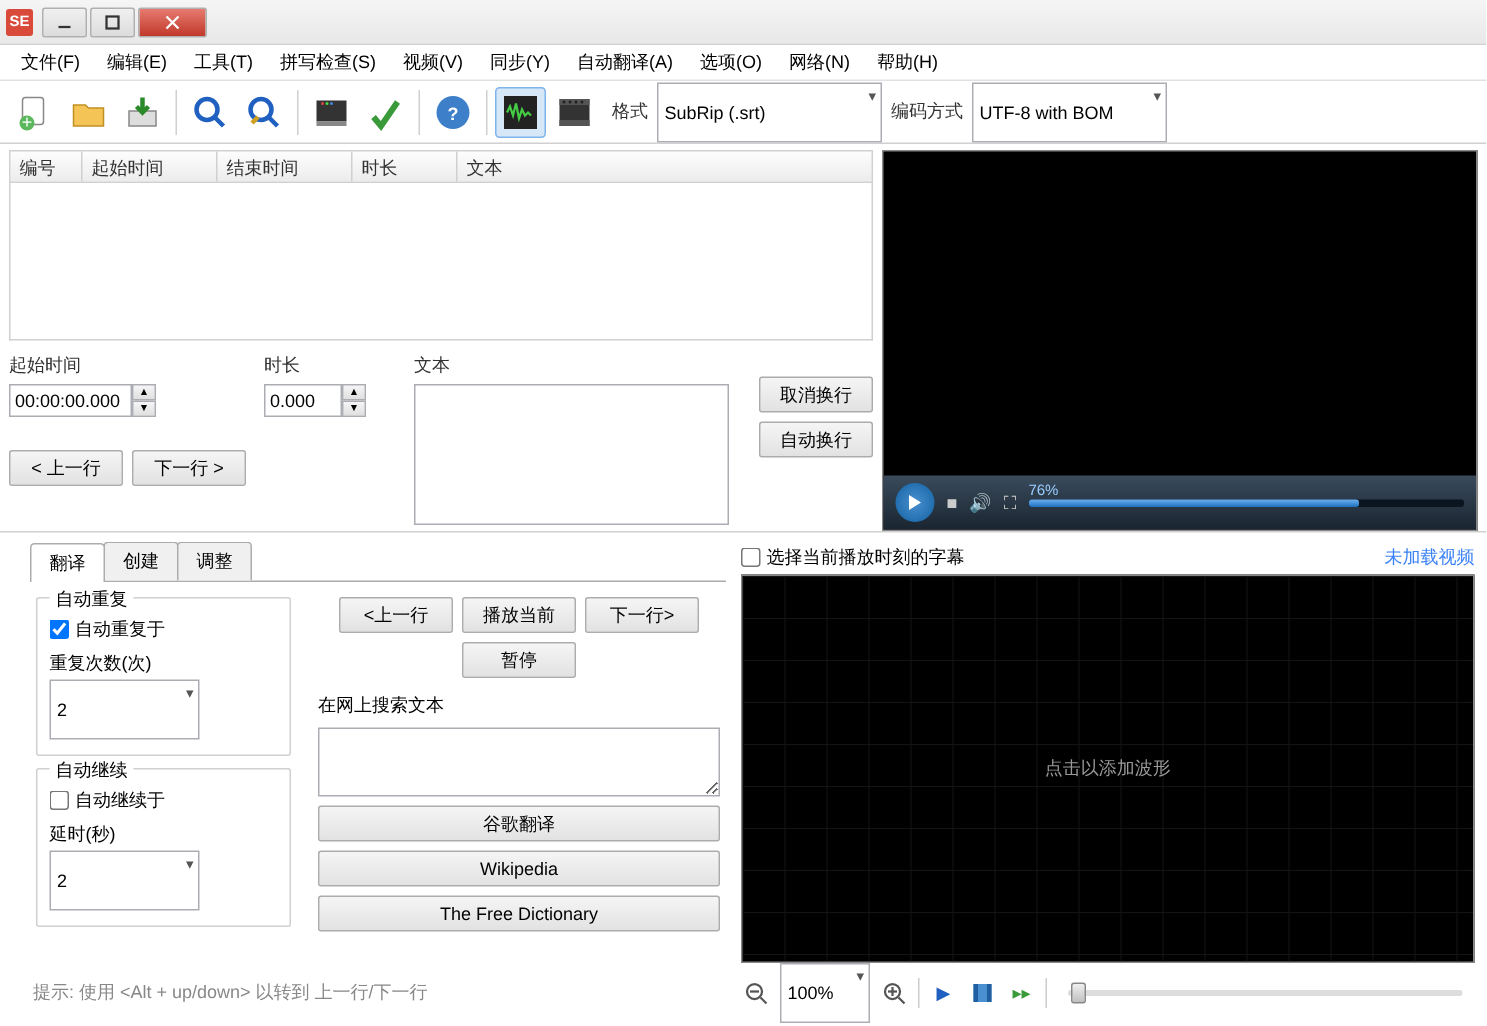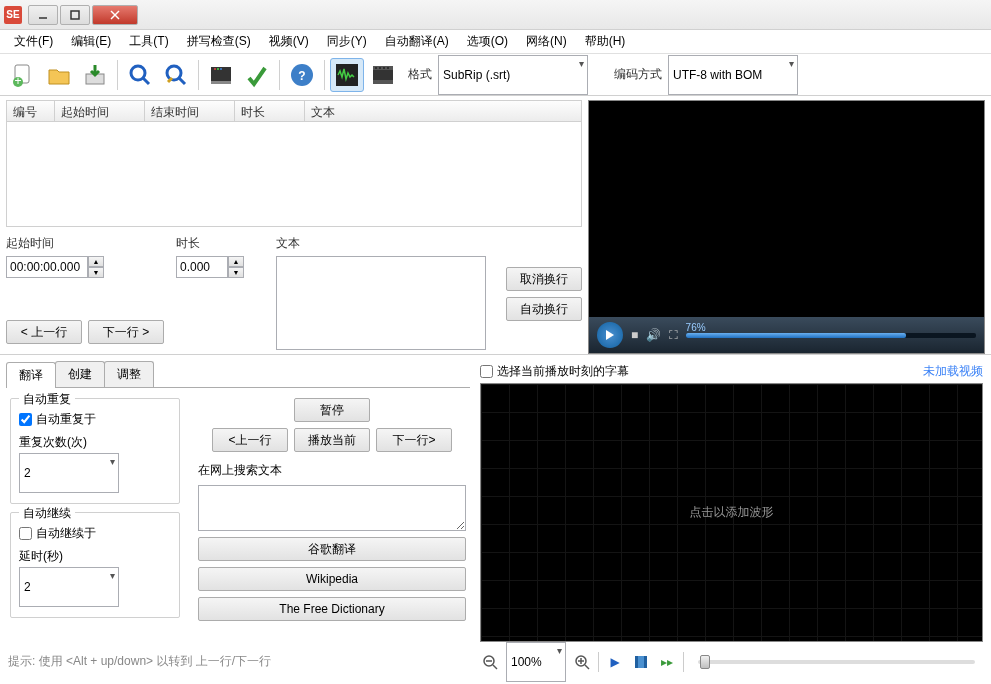--- a/index.html
+++ b/index.html
@@ -38,36 +38,36 @@
 .edit-row { display: flex; gap: 12px; padding: 8px 0 4px 0; align-items: flex-start; }
 .field-col { display: flex; flex-direction: column; gap: 2px; }
 .field-label { color: #333; margin-bottom: 2px; }
 .spinner { display: flex; }
 .spinner input { width: 82px; height: 22px; border: 1px solid #abadb3; padding: 0 3px; }
 .spinner.small input { width: 52px; }
 .spin-btns { display: flex; flex-direction: column; width: 16px; }
 .spin-btns button { height: 11px; border: 1px solid #abadb3; background: linear-gradient(#f5f5f5,#e0e0e0); font-size: 7px; line-height: 7px; cursor: pointer; }
 .textarea { width: 210px; height: 94px; border: 1px solid #abadb3; resize: none; }
 .btn { height: 24px; min-width: 76px; border: 1px solid #acacac; background: linear-gradient(#f5f5f5,#e2e2e2); border-radius: 2px; cursor: pointer; padding: 0 10px; }
-.nav-row { display: flex; gap: 6px; margin-top: 40px; }
+.nav-row { display: flex; gap: 6px; margin-top: 20px; }
 .right-btns { display: flex; flex-direction: column; gap: 6px; margin-left: 8px; }
 
 
 .video-pane { width: 424px; background: #000; margin: 4px 6px 0 0; position: relative; border: 1px solid #888; }
 .video-controls { position: absolute; bottom: 0; left: 0; right: 0; height: 36px; background: linear-gradient(#3a4b5c,#1a2530); display: flex; align-items: center; padding: 0 8px; gap: 8px; }
 .play-btn { width: 26px; height: 26px; border-radius: 50%; background: radial-gradient(#4a90d0,#1060a0); display: flex; align-items: center; justify-content: center; cursor: pointer; }
 .vc-icon { color: #ccc; font-size: 12px; cursor: pointer; }
 .progress-bar { flex: 1; height: 10px; position: relative; }
 .progress-label { position: absolute; top: -8px; left: 0; font-size: 10px; color: #9cf; }
 .progress-track { height: 5px; background: #0a1520; border-radius: 2px; margin-top: 3px; position: relative; }
 .progress-fill { position: absolute; left: 0; top: 0; bottom: 0; width: 76%; background: linear-gradient(#6ab0f0,#2070c0); border-radius: 2px; }
 
 
 .bottom { display: flex; height: 326px; border-top: 1px solid #d0d0d0; }
-.bottom-left { width: 476px; padding: 6px; display: flex; flex-direction: column; }
+.bottom-left { width: 476px; padding: 6px; display: flex; flex-direction: column; margin-left: 14px; }
 .tabs { display: flex; border-bottom: 1px solid #acacac; }
 .tab { padding: 4px 12px; border: 1px solid #acacac; border-bottom: none; background: #f0f0f0; margin-right: -1px; cursor: pointer; border-radius: 3px 3px 0 0; }
 .tab.active { background: #fff; position: relative; top: 1px; }
 .tab-body { flex: 1; display: flex; gap: 8px; padding: 10px 4px 4px 4px; }
 .groupbox { border: 1px solid #d0d0d0; border-radius: 2px; padding: 8px 8px 10px 8px; width: 170px; position: relative; margin-bottom: 8px; }
 .groupbox-title { position: absolute; top: -8px; left: 8px; background: #fff; padding: 0 4px; }
 .checkbox-row { display: flex; align-items: center; gap: 4px; margin: 4px 0; }
 .checkbox-row input { width: 13px; height: 13px; }
 .small-label { margin: 6px 0 2px 0; }
 .left-groups { display: flex; flex-direction: column; width: 180px; }
@@ -205,21 +205,21 @@
         <circle cx="6" cy="6" r="1" fill="#222"></circle>
         <circle cx="10" cy="6" r="1" fill="#222"></circle>
         <circle cx="14" cy="6" r="1" fill="#222"></circle>
         <circle cx="18" cy="6" r="1" fill="#222"></circle>
       </svg>
     </div>
 
   <span class="tb-label">格式</span>
   <span class="select-wrap"><select class="tb-select" style="width:150px"><option>SubRip (.srt)</option></select></span>
 
-  <span class="tb-label" style="margin-left:24px">编码方式</span>
+  <span class="tb-label" style="margin-left:4px">编码方式</span>
   <span class="select-wrap"><select class="tb-select" style="width:130px"><option>UTF-8 with BOM</option></select></span>
 </div>
 
 <div class="main">
   <div class="left-pane">
     <div class="grid-header">
       <div class="gh-cell">编号</div>
       <div class="gh-cell">起始时间</div>
       <div class="gh-cell">结束时间</div>
       <div class="gh-cell">时长</div>
@@ -249,21 +249,21 @@
           <div class="spin-btns">
               <button>▲</button>
               <button>▼</button>
             </div>
         </div>
       </div>
       <div class="field-col" style="margin-left:20px">
         <span class="field-label">文本</span>
         <textarea class="textarea" style=""></textarea>
       </div>
-      <div class="right-btns" style="margin-top:32px">
+      <div class="right-btns" style="margin-top:16px">
         <button class="btn">取消换行</button>
         <button class="btn">自动换行</button>
       </div>
     </div>
   </div>
 
   <div class="video-pane">
     <div class="video-controls">
       <div class="play-btn">
           <svg width="12" height="12" viewBox="0 0 12 12">
@@ -306,26 +306,26 @@
           <label class="checkbox-row">
             <input type="checkbox" style="">
             <span>自动继续于</span>
           </label>
           <div class="small-label">延时(秒)</div>
           <span class="select-wrap"><select class="tb-select" style="width:100px"><option>2</option></select></span>
         </div>
       </div>
       <div class="center-col">
         <div class="btn-row">
-          <button class="btn">暂停</button>
-        </div>
-        <div class="btn-row">
           <button class="btn">&lt;上一行</button>
           <button class="btn">播放当前</button>
           <button class="btn">下一行&gt;</button>
+        </div>
+        <div class="btn-row">
+          <button class="btn">暂停</button>
         </div>
         <div class="search-label">在网上搜索文本</div>
         <textarea class="search-box" style=""></textarea>
         <div class="two-btn-row">
           <button class="btn">谷歌翻译</button>
         </div>
         <button class="btn wide-btn">Wikipedia</button>
         <button class="btn wide-btn">The Free Dictionary</button>
       </div>
     </div>

